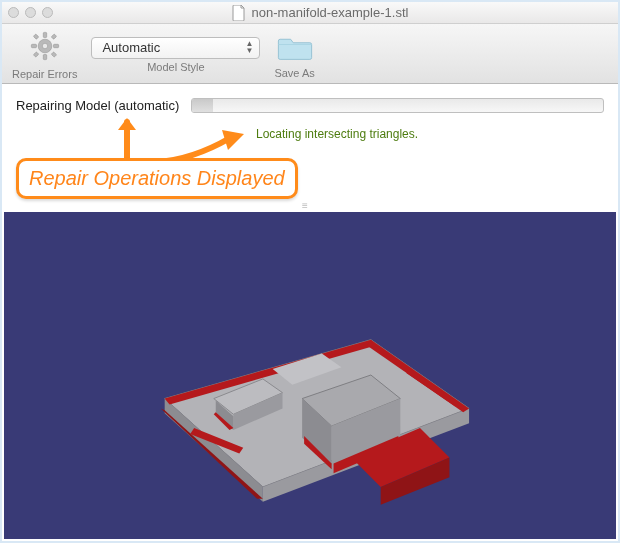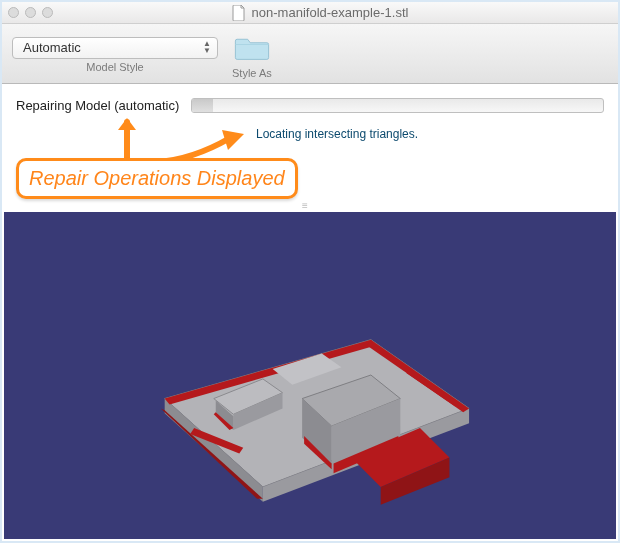--- a/index.html
+++ b/index.html
@@ -59,21 +59,21 @@
     align-items: center;
     gap: 2px;
   }
   .tool-label {
     font-size: 11px;
     color: #7b7b7b;
   }
   .gear-icon svg { width: 34px; height: 34px; }
   .folder-icon svg { width: 36px; height: 28px; margin-top:4px;}
   .style-select {
-    width: 206px;
+    width: 169px;
     height: 22px;
     border: 1px solid #bdbdbd;
     border-radius: 4px;
     background: linear-gradient(#ffffff,#f2f2f2);
     display: flex;
     align-items: center;
     justify-content: space-between;
     padding: 0 6px 0 10px;
     font-size: 13px;
     color: #333;
@@ -110,21 +110,21 @@
   }
   .progress-fill {
     position: absolute;
     left: 0; top: 0; bottom: 0;
     width: 5%;
     background: linear-gradient(#c9c9c9,#e0e0e0);
   }
   .status-text {
     margin: 14px 0 0 240px;
     font-size: 12px;
-    color: #0c4a6e;
+    color: #4d7c0f;
   }
   .annotation {
     position: absolute;
     left: 14px;
     top: 156px;
     z-index: 5;
   }
   .ann-bubble {
     background: #fff;
     border: 3px solid #ff8b1a;
@@ -177,40 +177,61 @@
       <svg viewBox="0 0 14 16">
           <path d="M2 0h7l3 3v12a1 1 0 0 1-1 1H2a1 1 0 0 1-1-1V1a1 1 0 0 1 1-1z" fill="#fff" stroke="#9a9a9a"></path>
           <path d="M9 0v3h3" fill="none" stroke="#9a9a9a"></path>
         </svg>
     </span>
     <span>non-manifold-example-1.stl</span>
   </div>
 </div>
 
 <div class="toolbar">
+  <div class="tool-item">
+    <span class="gear-icon">
+      <svg viewBox="0 0 40 40">
+        <g fill="#b9b9b9" stroke="#8e8e8e" stroke-width="0.6">
+          <circle cx="20" cy="20" r="8"></circle>
+          <g>
+            <rect x="18" y="4" width="4" height="6" rx="1"></rect>
+            <rect x="18" y="30" width="4" height="6" rx="1"></rect>
+            <rect x="4" y="18" width="6" height="4" rx="1"></rect>
+            <rect x="30" y="18" width="6" height="4" rx="1"></rect>
+            <rect x="7" y="7" width="5" height="4" rx="1" transform="rotate(45 9.5 9)"></rect>
+            <rect x="28" y="28" width="5" height="4" rx="1" transform="rotate(45 30.5 30)"></rect>
+            <rect x="28" y="7" width="5" height="4" rx="1" transform="rotate(-45 30.5 9)"></rect>
+            <rect x="7" y="28" width="5" height="4" rx="1" transform="rotate(-45 9.5 30)"></rect>
+          </g>
+          <circle cx="20" cy="20" r="3.2" fill="#e8e8e8"></circle>
+        </g>
+      </svg>
+    </span>
+    <span class="tool-label">Repair Errors</span>
+  </div>
 
   <div class="tool-item">
     <div class="style-select">
       <span>Automatic</span>
       <span class="chev">
         <span>▲</span>
           <span>▼</span>
       </span>
     </div>
     <span class="tool-label">Model Style</span>
   </div>
 
   <div class="tool-item">
     <span class="folder-icon">
       <svg viewBox="0 0 40 32">
         <path d="M3 6h12l3 4h19a2 2 0 0 1 2 2v15a2 2 0 0 1-2 2H3a2 2 0 0 1-2-2V8a2 2 0 0 1 2-2z" fill="#bfe2ef" stroke="#8fbdd0"></path>
         <path d="M1 12h38" stroke="#a8d2e2"></path>
       </svg>
     </span>
-    <span class="tool-label">Style As</span>
+    <span class="tool-label">Save As</span>
   </div>
 </div>
 
 <div class="repair-section">
   <div class="repair-row1">
     <span class="label">Repairing Model (automatic)</span>
     <div class="progress">
       <div class="progress-fill" style="width: 5%;"></div>
     </div>
   </div>

